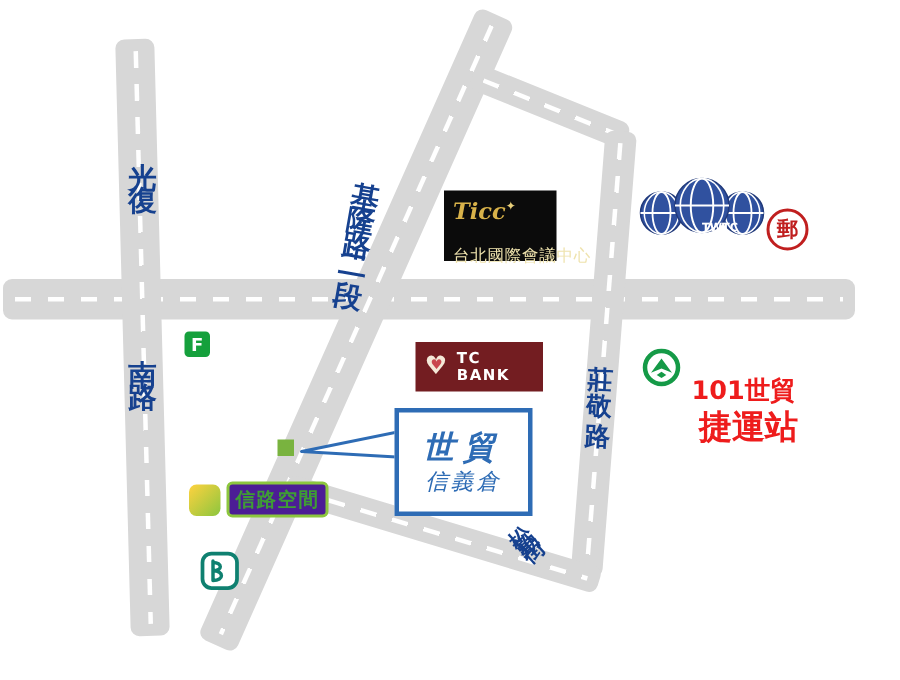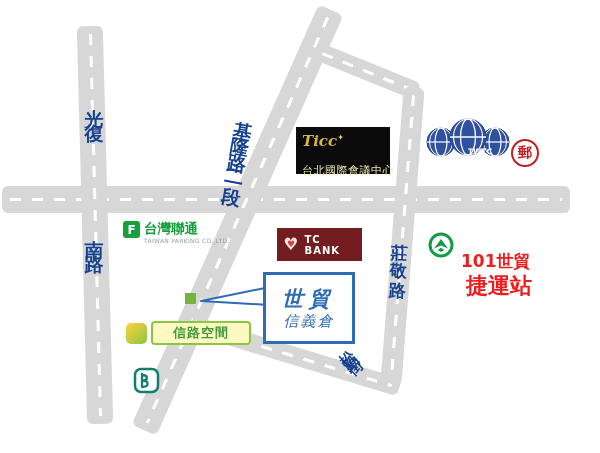--- a/index.html
+++ b/index.html
@@ -41,22 +41,22 @@
   .callout{border:3px solid #2e6cb5;background:#ffffff;display:flex;flex-direction:column;
     align-items:center;justify-content:center;gap:5px;z-index:6;box-sizing:border-box;}
   .callout .c1{font-family:Liberation Sans, sans-serif;font-style:italic;font-weight:bold;
     font-size:21px;color:#2e6cb5;letter-spacing:6px;line-height:1;}
   .callout .c2{font-family:"DejaVu Serif",serif;font-style:italic;font-weight:normal;
     font-size:15px;color:#2e6cb5;letter-spacing:2px;line-height:1;}
   .marker{width:11px;height:11px;background:#79b33f;z-index:4;}
   .brandlogo{display:flex;align-items:center;gap:4px;z-index:5;}
   .brandlogo .bicon{width:21px;height:21px;border-radius:5px;
     background:linear-gradient(135deg,#ffd23f,#8cc63e);}
-  .brandlogo .btxt{border:2px solid #8cc63e;border-radius:4px;padding:1px 20px;
-    color:#3f9c35;font-weight:bold;font-size:13px;letter-spacing:1px;white-space:nowrap;background:#fef9c3;}
+  .brandlogo .btxt{border:2px solid #8cc63e;border-radius:4px;padding:1px 4px;
+    color:#3f9c35;font-weight:bold;font-size:13px;letter-spacing:1px;white-space:nowrap;background:#4c1d95;}
   svg{display:block;}
 </style>
 </head>
 <body>
 
 <div class="map">
 
   <div class="road" style="left:2px;top:186px;width:568px;height:27px;">
     <div class="dash-h"></div>
   </div>
@@ -84,21 +84,21 @@
 
   <div class="rlabel vlabel" style="left:85px;top:93px;font-size:19px;letter-spacing:16px;">光復</div>
   <div class="rlabel vlabel" style="left:85px;top:224px;font-size:19px;letter-spacing:16px;">南路</div>
 
   <div class="rlabel vlabel" style="left:238px;top:106px;font-size:19px;letter-spacing:17px;transform:rotate(10deg);transform-origin:top center;">基隆路二段</div>
 
   <div class="rlabel vlabel" style="left:392px;top:230px;font-size:17px;letter-spacing:19px;transform:rotate(3deg);transform-origin:top center;">莊敬路</div>
 
   <div class="rlabel vlabel" style="left:326px;top:344px;font-size:15px;letter-spacing:6px;transform:rotate(-42deg);transform-origin:top center;">松勤街</div>
 
-  <div class="abs ticc" style="left:296px;top:127px;width:94px;height:47px;box-sizing:border-box;">
+  <div class="abs ticc" style="left:296px;top:127px;width:75px;height:47px;box-sizing:border-box;">
     <div>
       <span class="brand">Ticc</span><span class="star">✦</span>
     </div>
     <div class="sub">台北國際會議中心</div>
   </div>
 
   <svg class="abs" style="left:424px;top:112px;z-index:5;" width="88" height="56" viewBox="0 0 88 56">
     <g>
       <circle cx="17" cy="30" r="14" fill="#30519f" stroke="#20397a" stroke-width="1"></circle>
       <ellipse cx="17" cy="30" rx="6" ry="14" fill="none" stroke="#ffffff" stroke-width="1.2"></ellipse>
@@ -127,24 +127,20 @@
   <div class="abs tcbank" style="left:277px;top:228px;width:85px;height:33px;box-sizing:border-box;">
     <span class="heartwrap">
       <span class="h1">♥</span>
       <span class="h2">♥</span>
     </span>
     <span class="txt">TC BANK</span>
   </div>
 
   <div class="abs parking" style="left:123px;top:221px;">
     <span class="picon">F</span>
-    <span>
-      <div class="pname">台灣聯通</div>
-      <div class="psub">TAIWAN PARKING CO.,LTD.</div>
-    </span>
   </div>
 
   <svg class="abs" style="left:427px;top:231px;z-index:5;" width="28" height="28" viewBox="0 0 28 28">
     <circle cx="14" cy="14" r="11" fill="#ffffff" stroke="#159a47" stroke-width="3"></circle>
     <path d="M7 17.5 L14 8 L21 17.5 L14 14.6 Z" fill="#159a47"></path>
     <path d="M10.8 19 L14 16.8 L17.2 19 L14 21 Z" fill="#159a47"></path>
   </svg>
   <div class="abs mrt-text" style="left:461px;top:227px;width:95px;margin-top:24px;">
     <div class="l1">101世貿</div>
     <div class="l2">捷運站</div>

